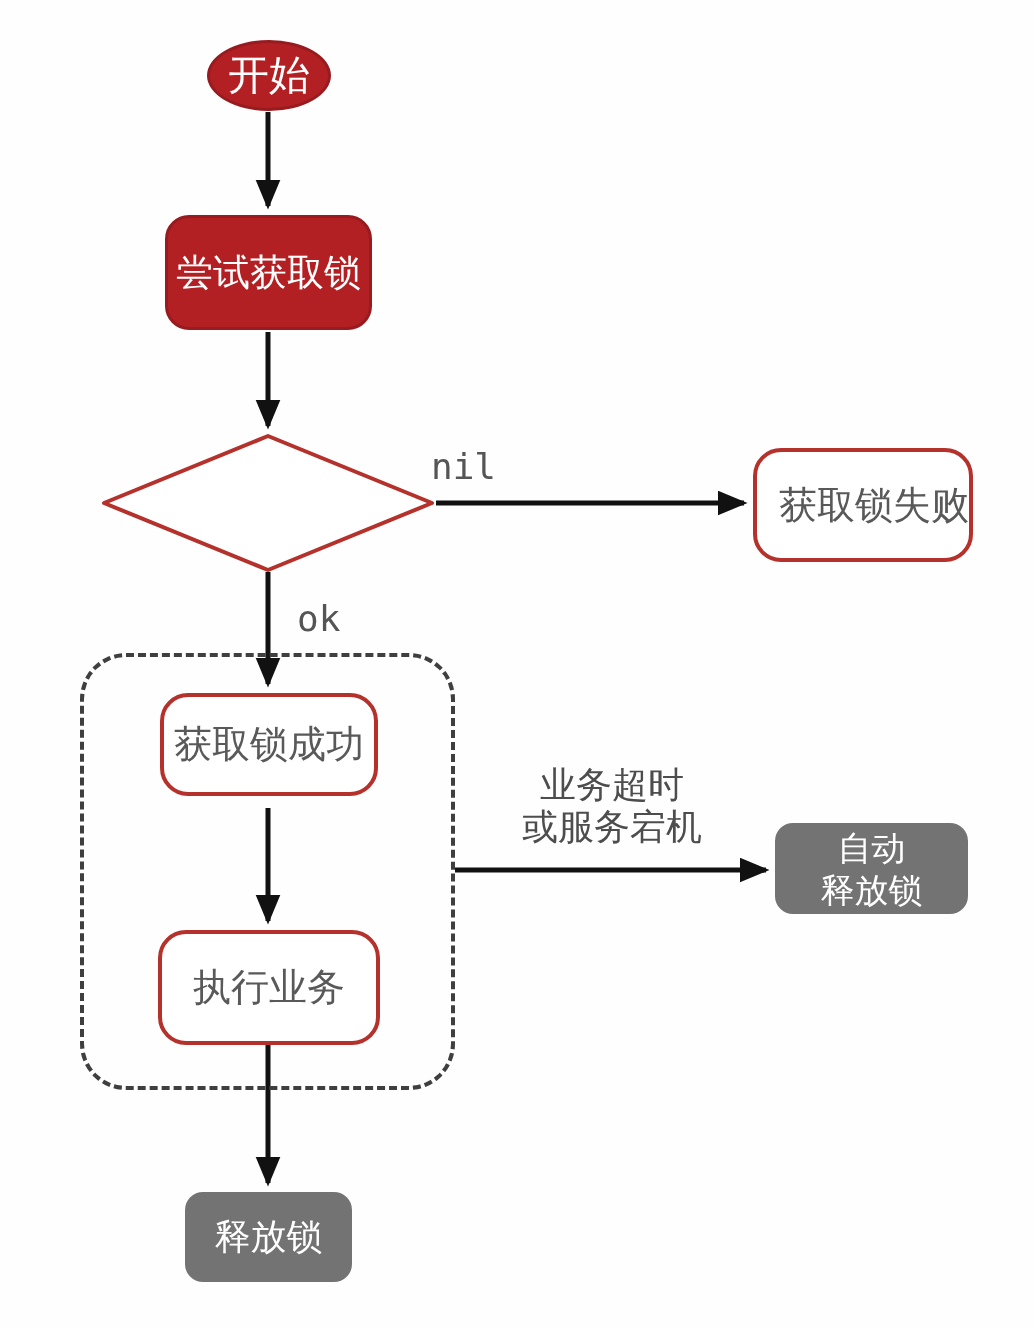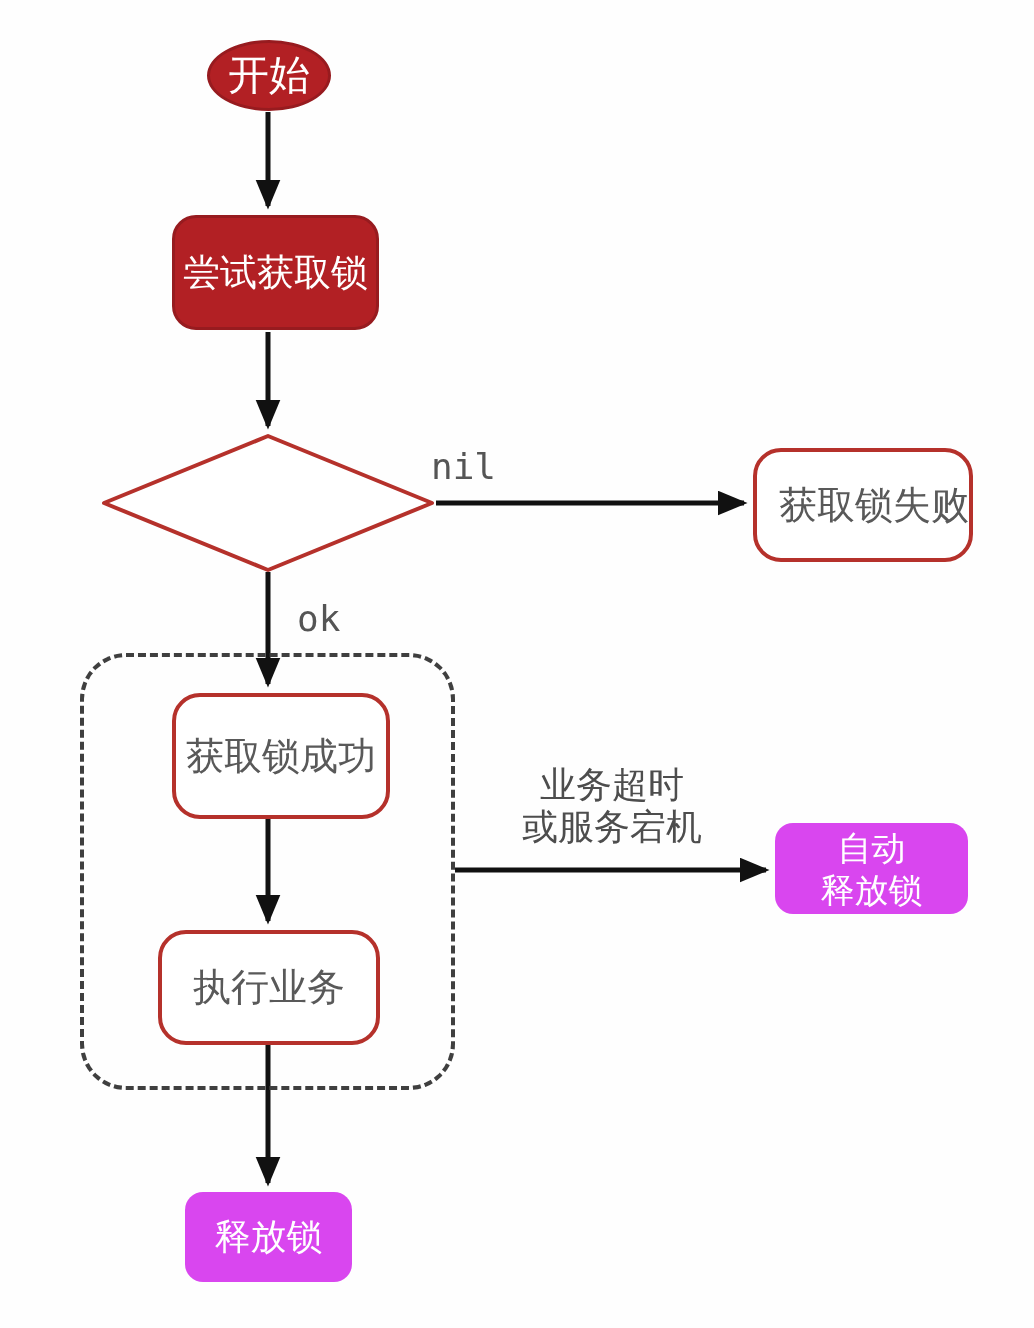--- a/index.html
+++ b/index.html
@@ -28,21 +28,21 @@
   .ellipse-start {
     left: 207px; top: 40px;
     width: 124px; height: 71px;
     background: #b22024;
     border: 3px solid #971b1f;
     border-radius: 50%;
     color: #ffffff;
     font-size: 41px;
   }
   .box-red {
-    left: 172px; top: 215px;
+    left: 165px; top: 215px;
     width: 207px; height: 115px;
     background: #b22024;
     border: 3px solid #971b1f;
     border-radius: 24px;
     color: #ffffff;
     font-size: 37px;
   }
   .diamond-label {
     left: 104px; top: 436px;
     width: 328px; height: 135px;
@@ -50,31 +50,31 @@
     font-size: 37px;
   }
   .box-outline {
     background: #ffffff;
     border: 4px solid #b5312b;
     border-radius: 28px;
     color: #595959;
     font-size: 38px;
   }
   .box-fail   { left: 753px; top: 448px; width: 220px; height: 114px; align-items: flex-end; }
-  .box-success{ left: 172px; top: 693px; width: 218px; height: 126px; }
+  .box-success{ left: 160px; top: 693px; width: 218px; height: 103px; }
   .box-biz    { left: 158px; top: 930px; width: 222px; height: 115px; }
   .dashed-group {
     position: absolute;
     left: 80px; top: 653px;
     width: 375px; height: 437px;
     border: 4px dashed #3f3f3f;
     border-radius: 46px;
   }
   .box-gray {
-    background: #d946ef;
+    background: #737373;
     border-radius: 18px;
     color: #ffffff;
   }
   .box-auto-release {
     left: 775px; top: 823px;
     width: 193px; height: 91px;
     font-size: 34px;
     line-height: 42px;
   }
   .box-release {

